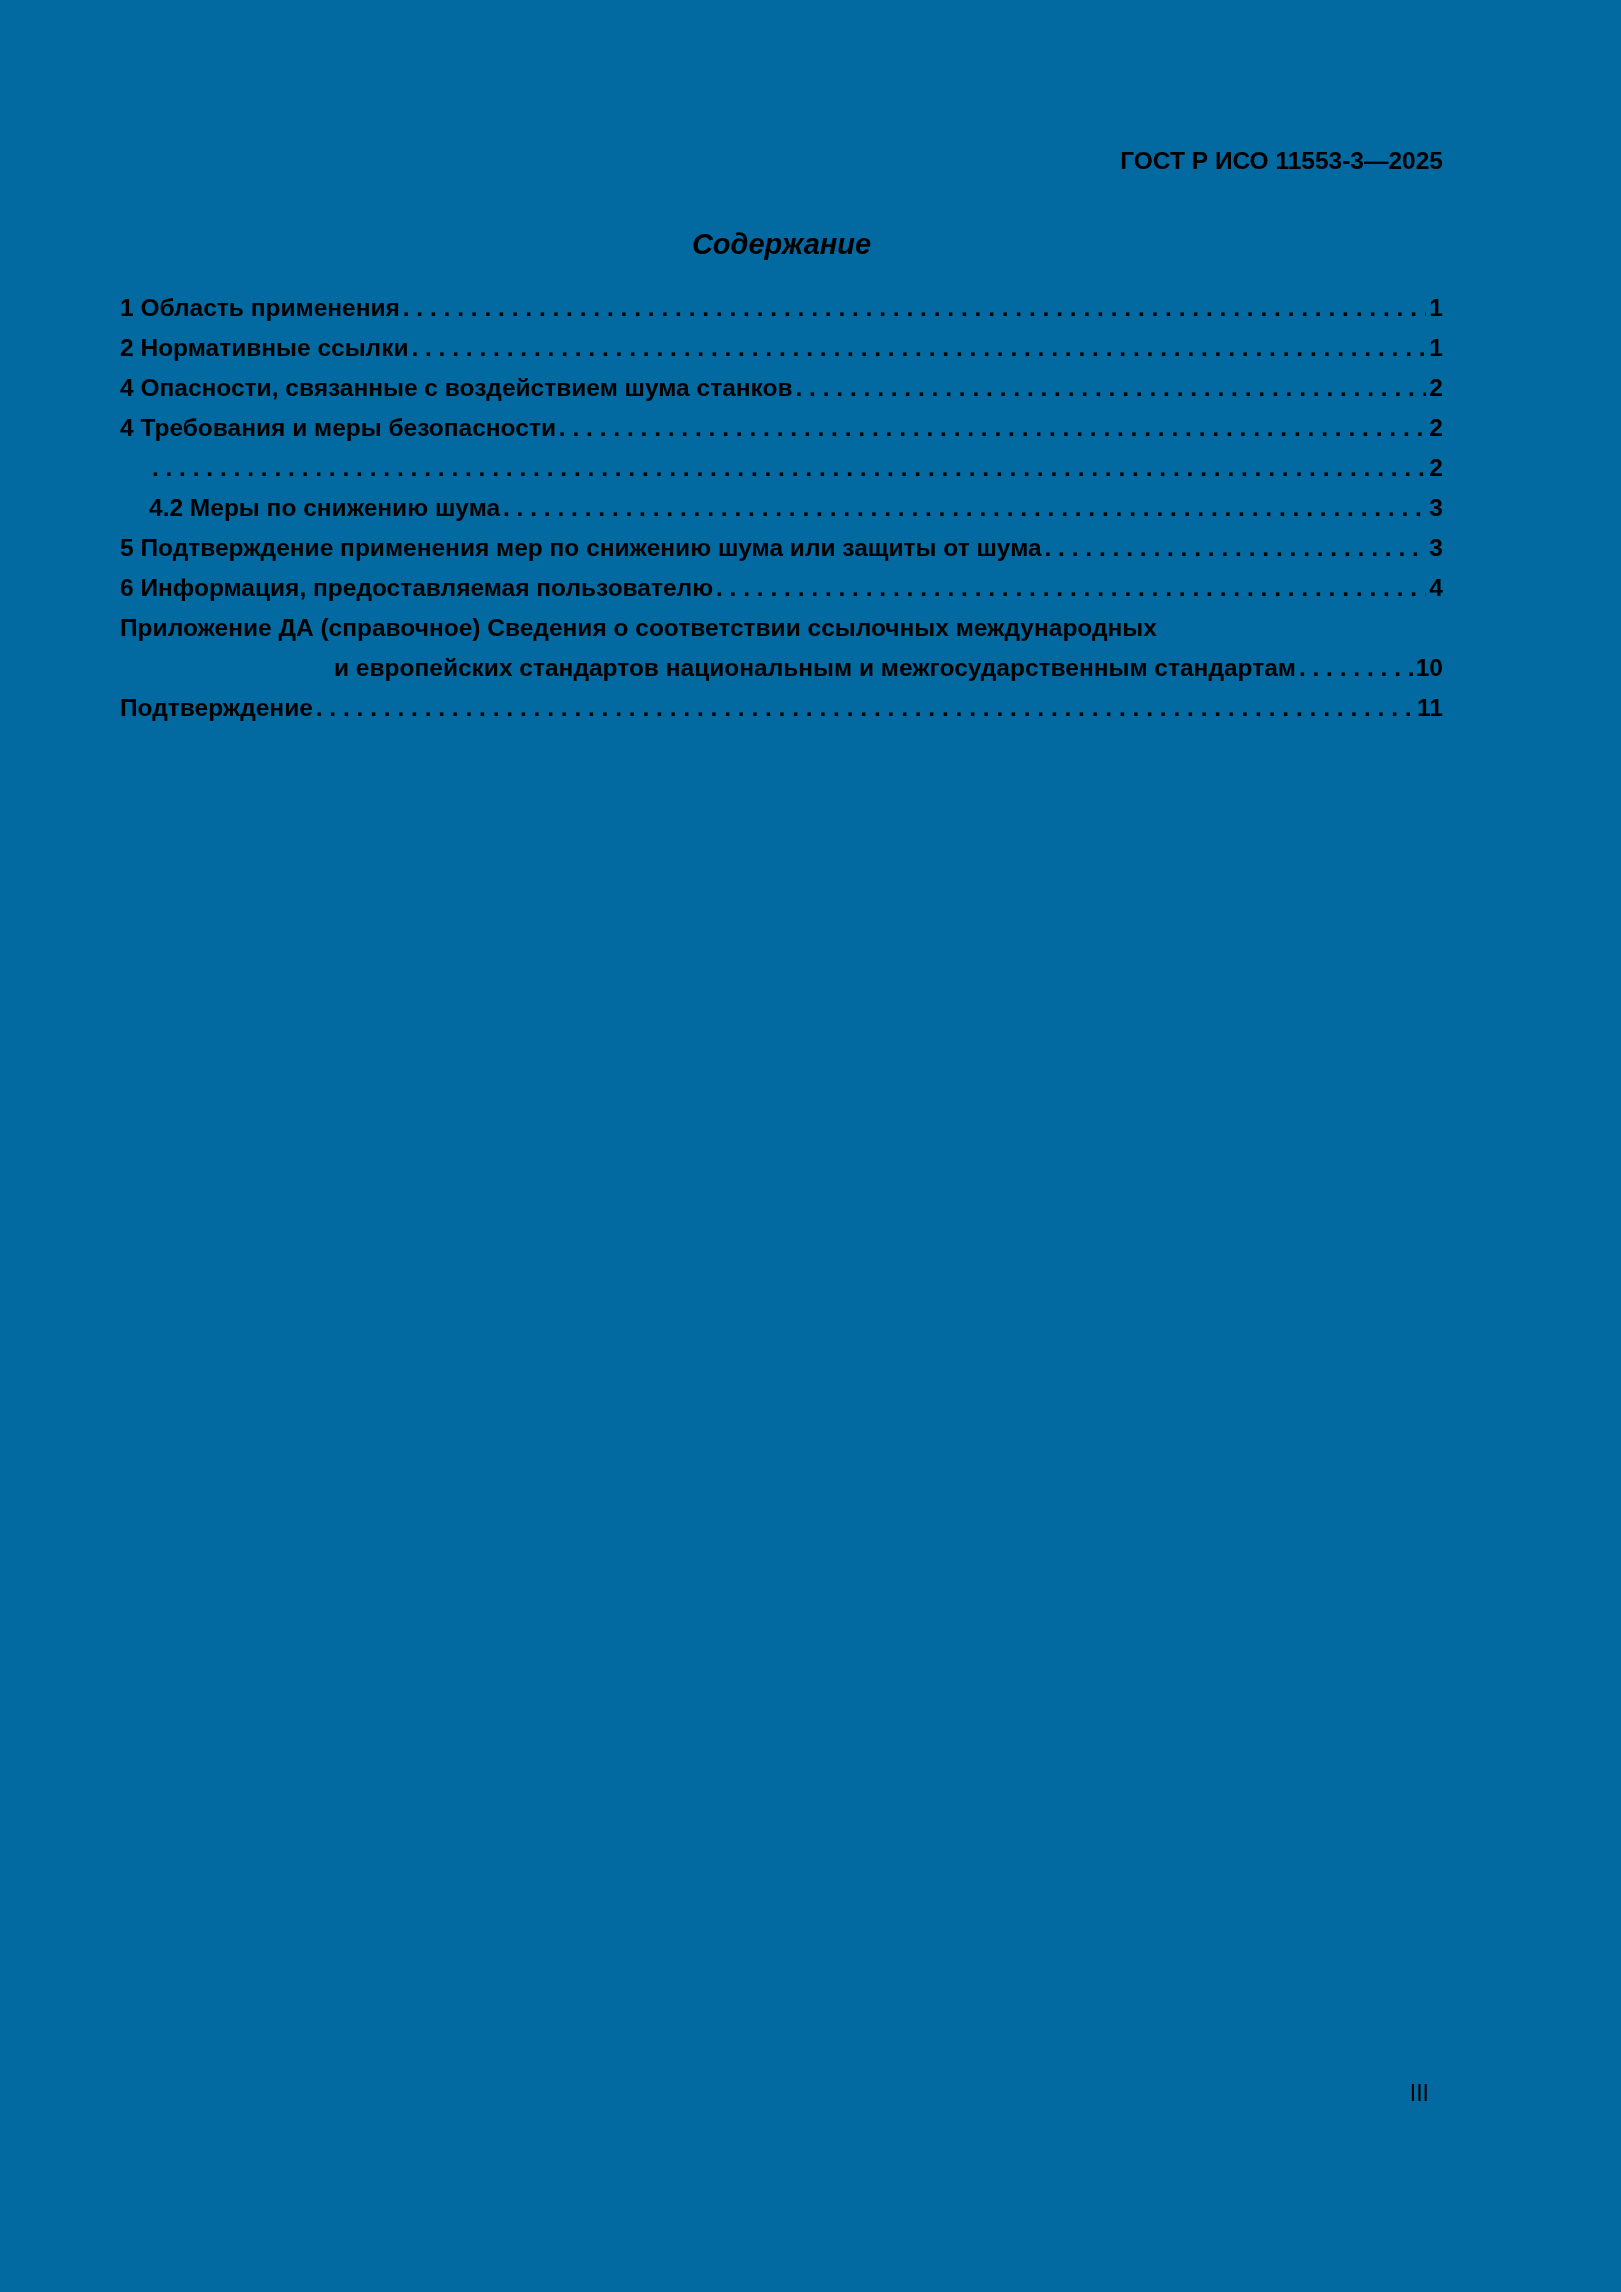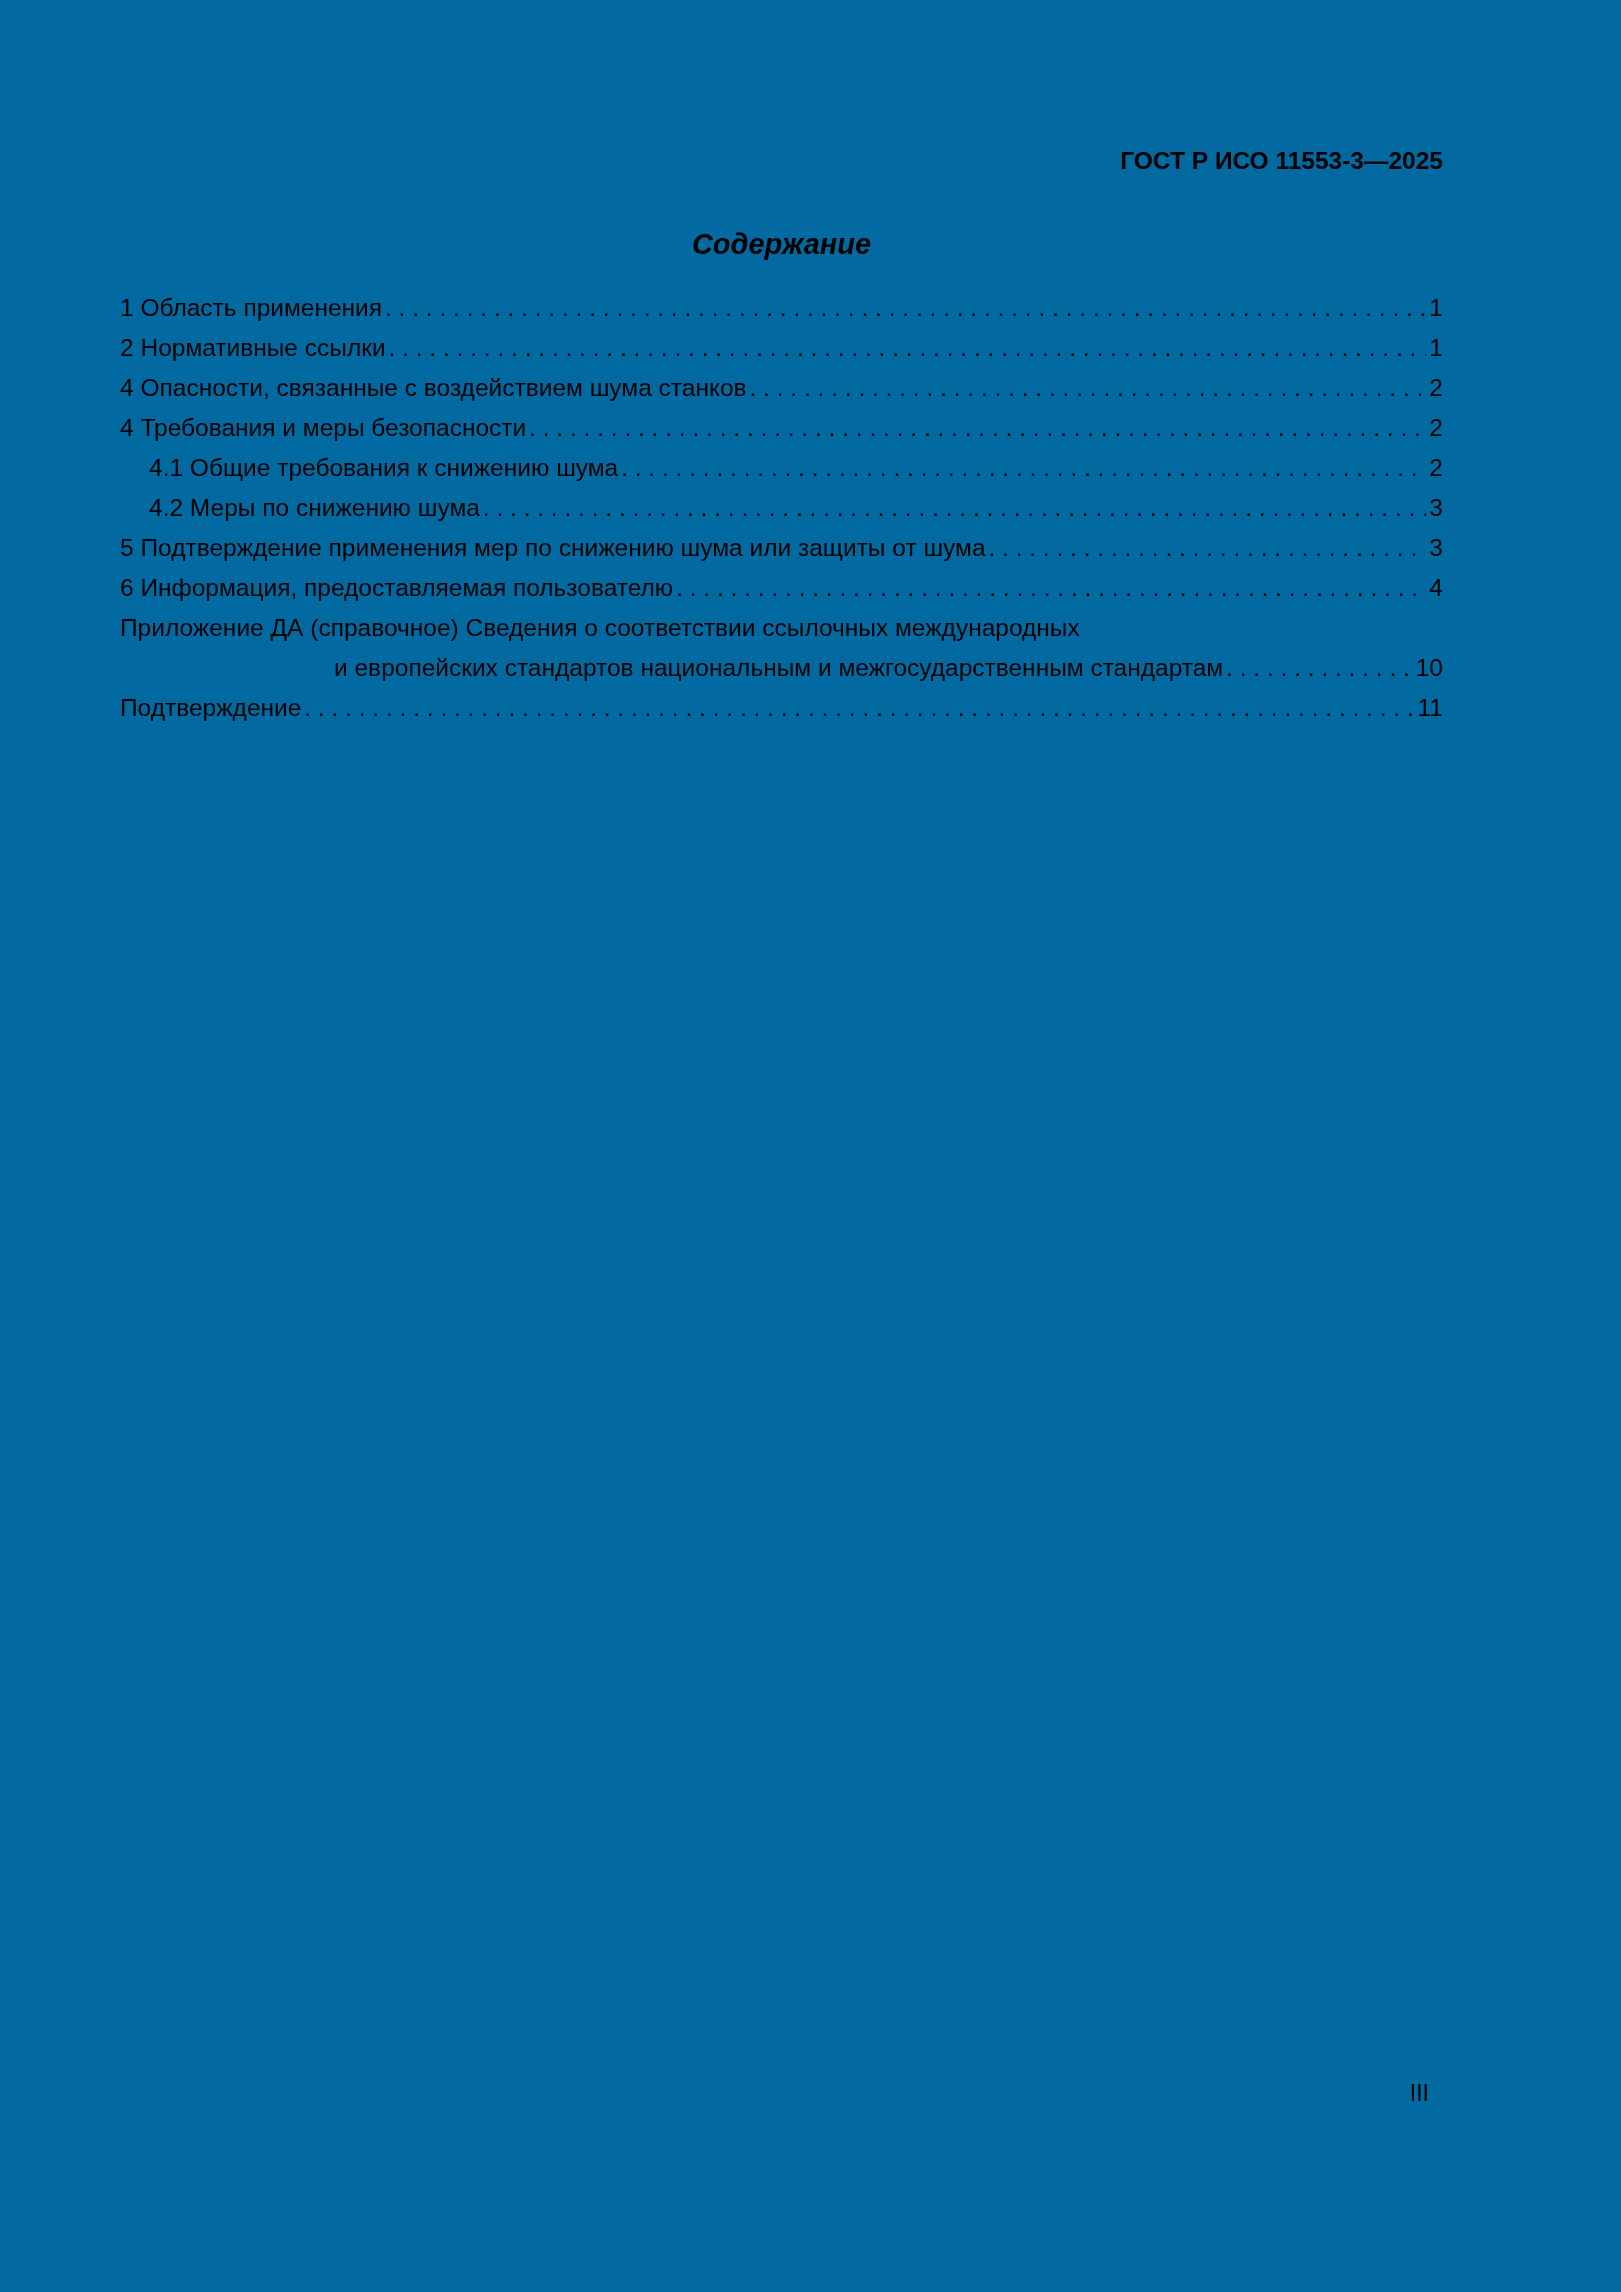--- a/index.html
+++ b/index.html
@@ -40,20 +40,21 @@
     top: 288px;
     left: 120px;
     width: 1323px;
     font-size: 24.5px;
     line-height: 40px;
   }
   .toc-entry {
     display: flex;
     align-items: flex-start;
     width: 100%;
+    font-weight: bold;
   }
   .toc-entry.indent1 {
     padding-left: 29px;
     box-sizing: border-box;
   }
   .toc-entry.cont {
     padding-left: 214px;
     box-sizing: border-box;
   }
   .toc-label {
@@ -110,21 +111,20 @@
       <span class="toc-page">2</span>
     </div>
 
     <div class="toc-entry">
       <span class="toc-label">4 Требования и меры безопасности</span>
       <span class="toc-dots"></span>
       <span class="toc-page">2</span>
     </div>
 
     <div class="toc-entry indent1">
-      <span class="toc-label">4.1 Общие требования к снижению шума</span>
       <span class="toc-dots"></span>
       <span class="toc-page">2</span>
     </div>
 
     <div class="toc-entry indent1">
       <span class="toc-label">4.2 Меры по снижению шума</span>
       <span class="toc-dots"></span>
       <span class="toc-page">3</span>
     </div>
 

